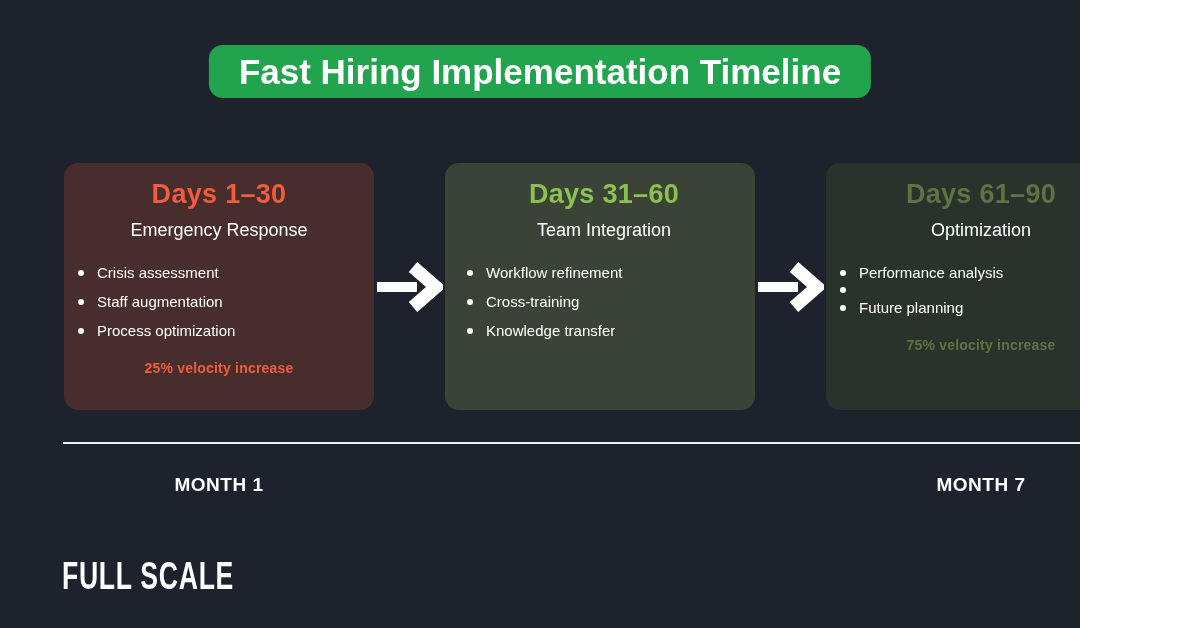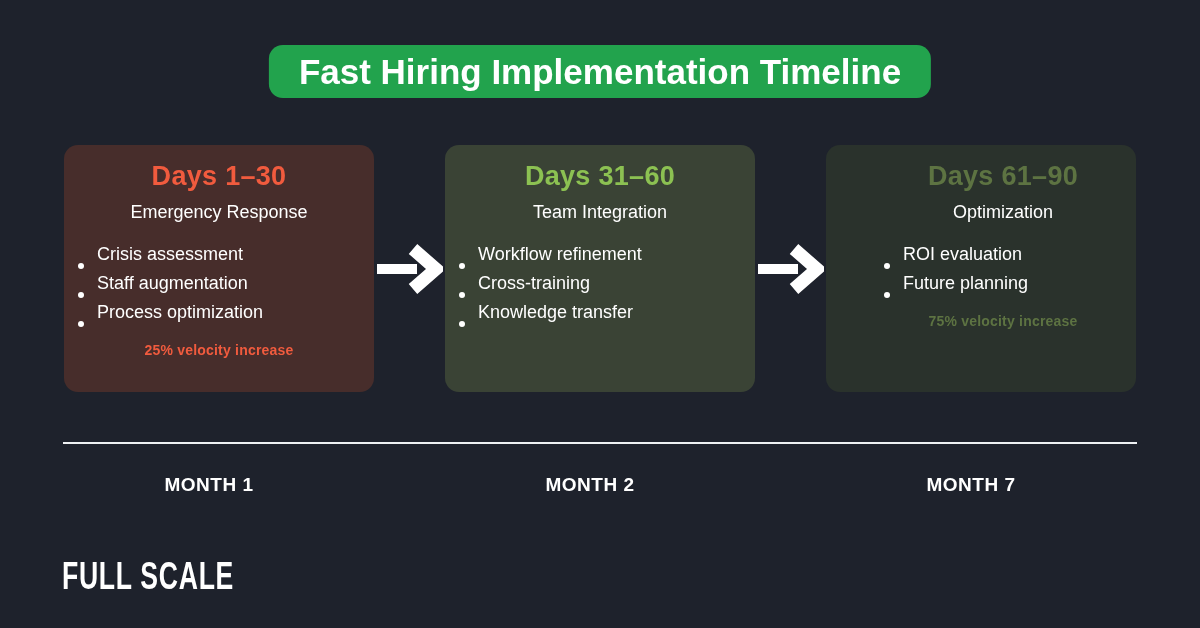--- a/index.html
+++ b/index.html
@@ -1,49 +1,49 @@
 <!DOCTYPE html>
 <html><head>
 <meta charset="utf-8">
 <style>
   html,body{margin:0;padding:0;}
   .canvas{
-    position:relative;width:1200px;height:628px;
+    position:relative;width:1080px;height:628px;
     background:#1e222c;overflow:hidden;
     font-family:"Liberation Sans",sans-serif;
   }
   .pill{
     position:absolute;top:45px;left:50%;transform:translateX(-50%);
     background:#22a34d;color:#ffffff;font-weight:700;font-size:35px;
     line-height:53px;padding:0 30px;border-radius:14px;white-space:nowrap;
   }
   .cards-row{
-    position:absolute;top:145px;left:64px;width:1072px;height:247px;
+    position:absolute;top:163px;left:64px;width:1072px;height:247px;
     display:flex;align-items:stretch;
   }
   .card{
     width:310px;border-radius:14px;box-sizing:border-box;
     display:flex;flex-direction:column;align-items:center;padding-top:16px;
   }
   .card-1{background:#472d2b;}
-  .card-2{background:#3a4335;}
-  .card-3{background:#2a322c;padding-left:44px;}
+  .card-2{background:#3a4335;padding-left:8px;}
+  .card-3{background:#2a322c;}
   .card-title{font-size:27px;font-weight:700;margin-bottom:10px;letter-spacing:.3px;}
   .card-1 .card-title,.card-1 .card-footer{color:#f15b3e;}
   .card-2 .card-title,.card-2 .card-footer{color:#8cc152;}
   .card-3 .card-title,.card-3 .card-footer{color:#5d7342;}
   .card-sub{font-size:18px;color:#ffffff;margin-bottom:17px;font-weight:400;}
   .card ul{list-style:none;margin:0;padding:0 0 0 14px;align-self:flex-start;}
-  .card li{display:flex;align-items:flex-end;color:#ffffff;font-size:18px;line-height:29px;}
+  .card li{display:flex;align-items:center;color:#ffffff;font-size:15px;line-height:29px;}
   .dot{width:6px;height:6px;border-radius:50%;background:#ffffff;margin-right:13px;flex:none;}
   .card-footer{font-size:14px;font-weight:700;margin-top:15px;letter-spacing:.2px;}
   .arrow-cell{flex:1;display:flex;align-items:center;justify-content:center;}
   .arrow-cell svg{display:block;}
   .divider{position:absolute;top:442px;left:63px;width:1074px;height:2px;background:#eef1f3;}
-  .months-row{position:absolute;top:474px;left:54px;width:1072px;display:flex;}
+  .months-row{position:absolute;top:474px;left:64px;width:1072px;display:flex;}
   .month{width:310px;text-align:center;color:#ffffff;font-weight:700;font-size:19px;letter-spacing:.5px;}
   .month-gap{flex:1;}
   .logo{
     position:absolute;left:62px;top:555px;color:#ffffff;font-weight:700;
     font-size:38px;letter-spacing:1px;white-space:nowrap;
     transform:scaleX(0.70);transform-origin:left center;
   }
 </style>
 </head>
 <body>
@@ -106,37 +106,39 @@
         <path d="M36 6 L59 26 L36 46" stroke="#ffffff" stroke-width="13" fill="none"></path>
       </svg>
     </div>
 
     <div class="card card-3">
       <div class="card-title">Days 61–90</div>
       <div class="card-sub">Optimization</div>
       <ul>
         <li>
             <span class="dot"></span>
-            <span>ROI evaluation</span>
+            <span>Performance analysis</span>
+          </li>
+        <li>
+            <span class="dot"></span>
           </li>
         <li>
             <span class="dot"></span>
             <span>Future planning</span>
           </li>
       </ul>
       <div class="card-footer">75% velocity increase</div>
     </div>
 
   </div>
 
   <div class="divider"></div>
 
   <div class="months-row">
     <div class="month">MONTH 1</div>
     <div class="month-gap"></div>
-    <div class="month">MONTH 2</div>
     <div class="month-gap"></div>
     <div class="month">MONTH 7</div>
   </div>
 
   <div class="logo">FULL SCALE</div>
 
 </div>
 
 </body></html>

